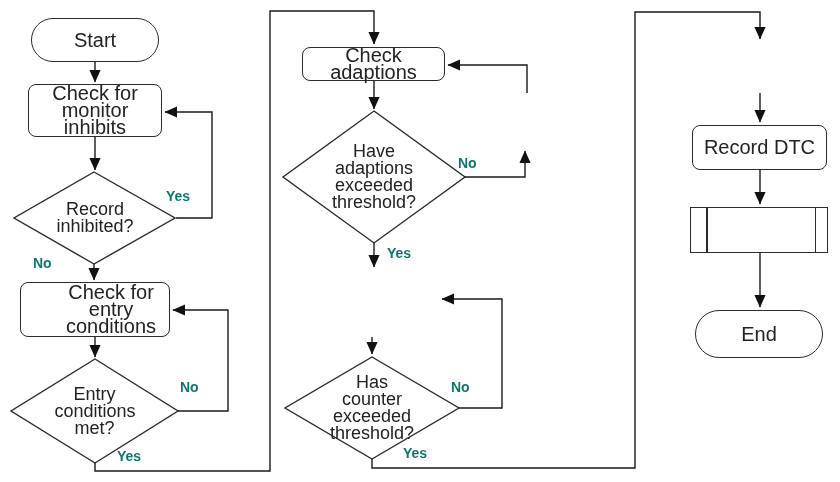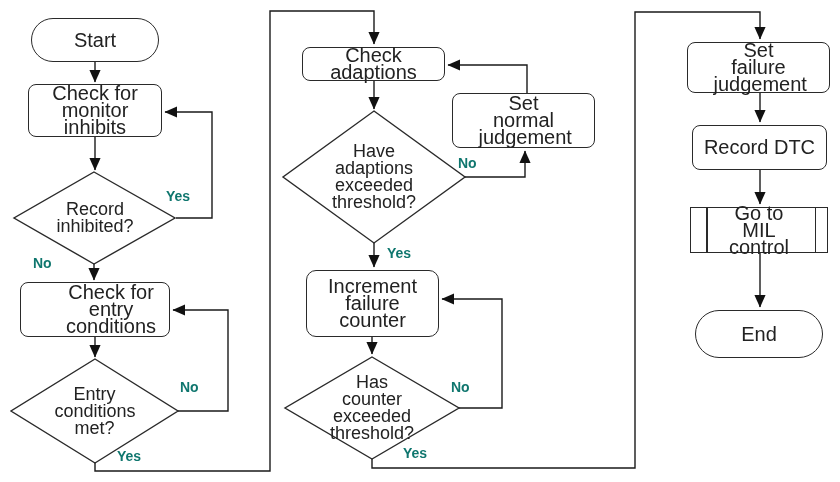--- a/index.html
+++ b/index.html
@@ -113,44 +113,34 @@
   </div>
 
   <div class="node" style="left:302px;top:47px;width:143px;height:34px;border-radius:8px;">
     <span>Check adaptions</span>
   </div>
 
   <div class="dlabel" style="left:283px;top:111px;width:182px;height:132px;">
     <span style="width:84px">Have adaptions exceeded threshold?</span>
   </div>
 
-  <div class="node" style="left:452px;top:93px;width:143px;height:55px;border-radius:8px;">
-    <span style="width:90px">Set normal judgement</span>
-  </div>
 
-  <div class="node" style="left:306px;top:270px;width:133px;height:67px;border-radius:10px;">
-    <span style="width:102px">Increment failure counter</span>
-  </div>
 
   <div class="dlabel" style="left:285px;top:357px;width:174px;height:102px;">
     <span style="width:96px">Has counter exceeded threshold?</span>
   </div>
 
-  <div class="node" style="left:687px;top:42px;width:143px;height:51px;border-radius:8px;">
-    <span style="width:90px">Set failure judgement</span>
-  </div>
 
   <div class="node" style="left:692px;top:125px;width:135px;height:45px;border-radius:8px;">
     <span>Record DTC</span>
   </div>
 
   <div class="node" style="left:690px;top:207px;width:138px;height:46px;border-radius:0;">
     <div class="vbar" style="left:15px;"></div>
     <div class="vbar" style="right:11px;"></div>
-    <span style="width:80px">Go to MIL control</span>
   </div>
 
   <div class="node" style="left:695px;top:310px;width:128px;height:48px;border-radius:24px;">
     <span>End</span>
   </div>
 
   <div class="elabel" style="left:166px;top:188px;">Yes</div>
   <div class="elabel" style="left:33px;top:255px;">No</div>
   <div class="elabel" style="left:180px;top:379px;">No</div>
   <div class="elabel" style="left:117px;top:448px;">Yes</div>

